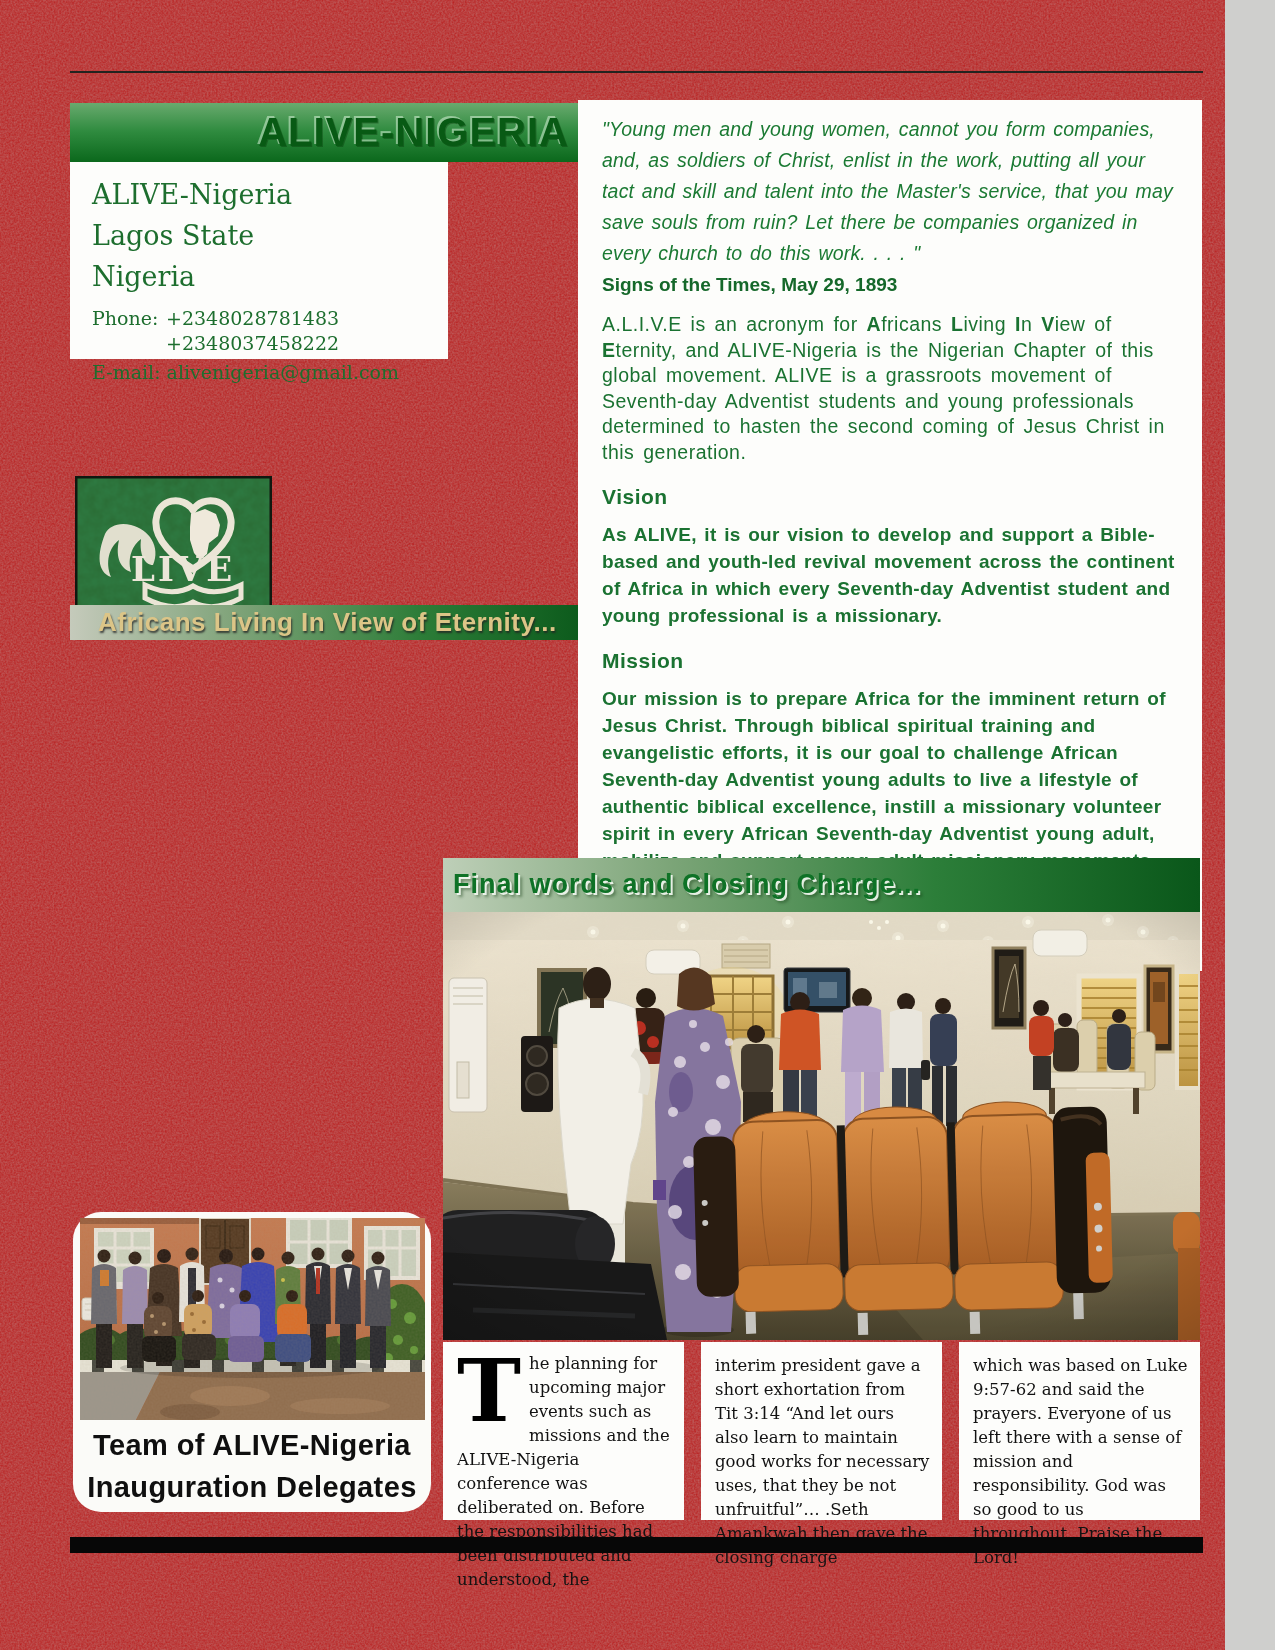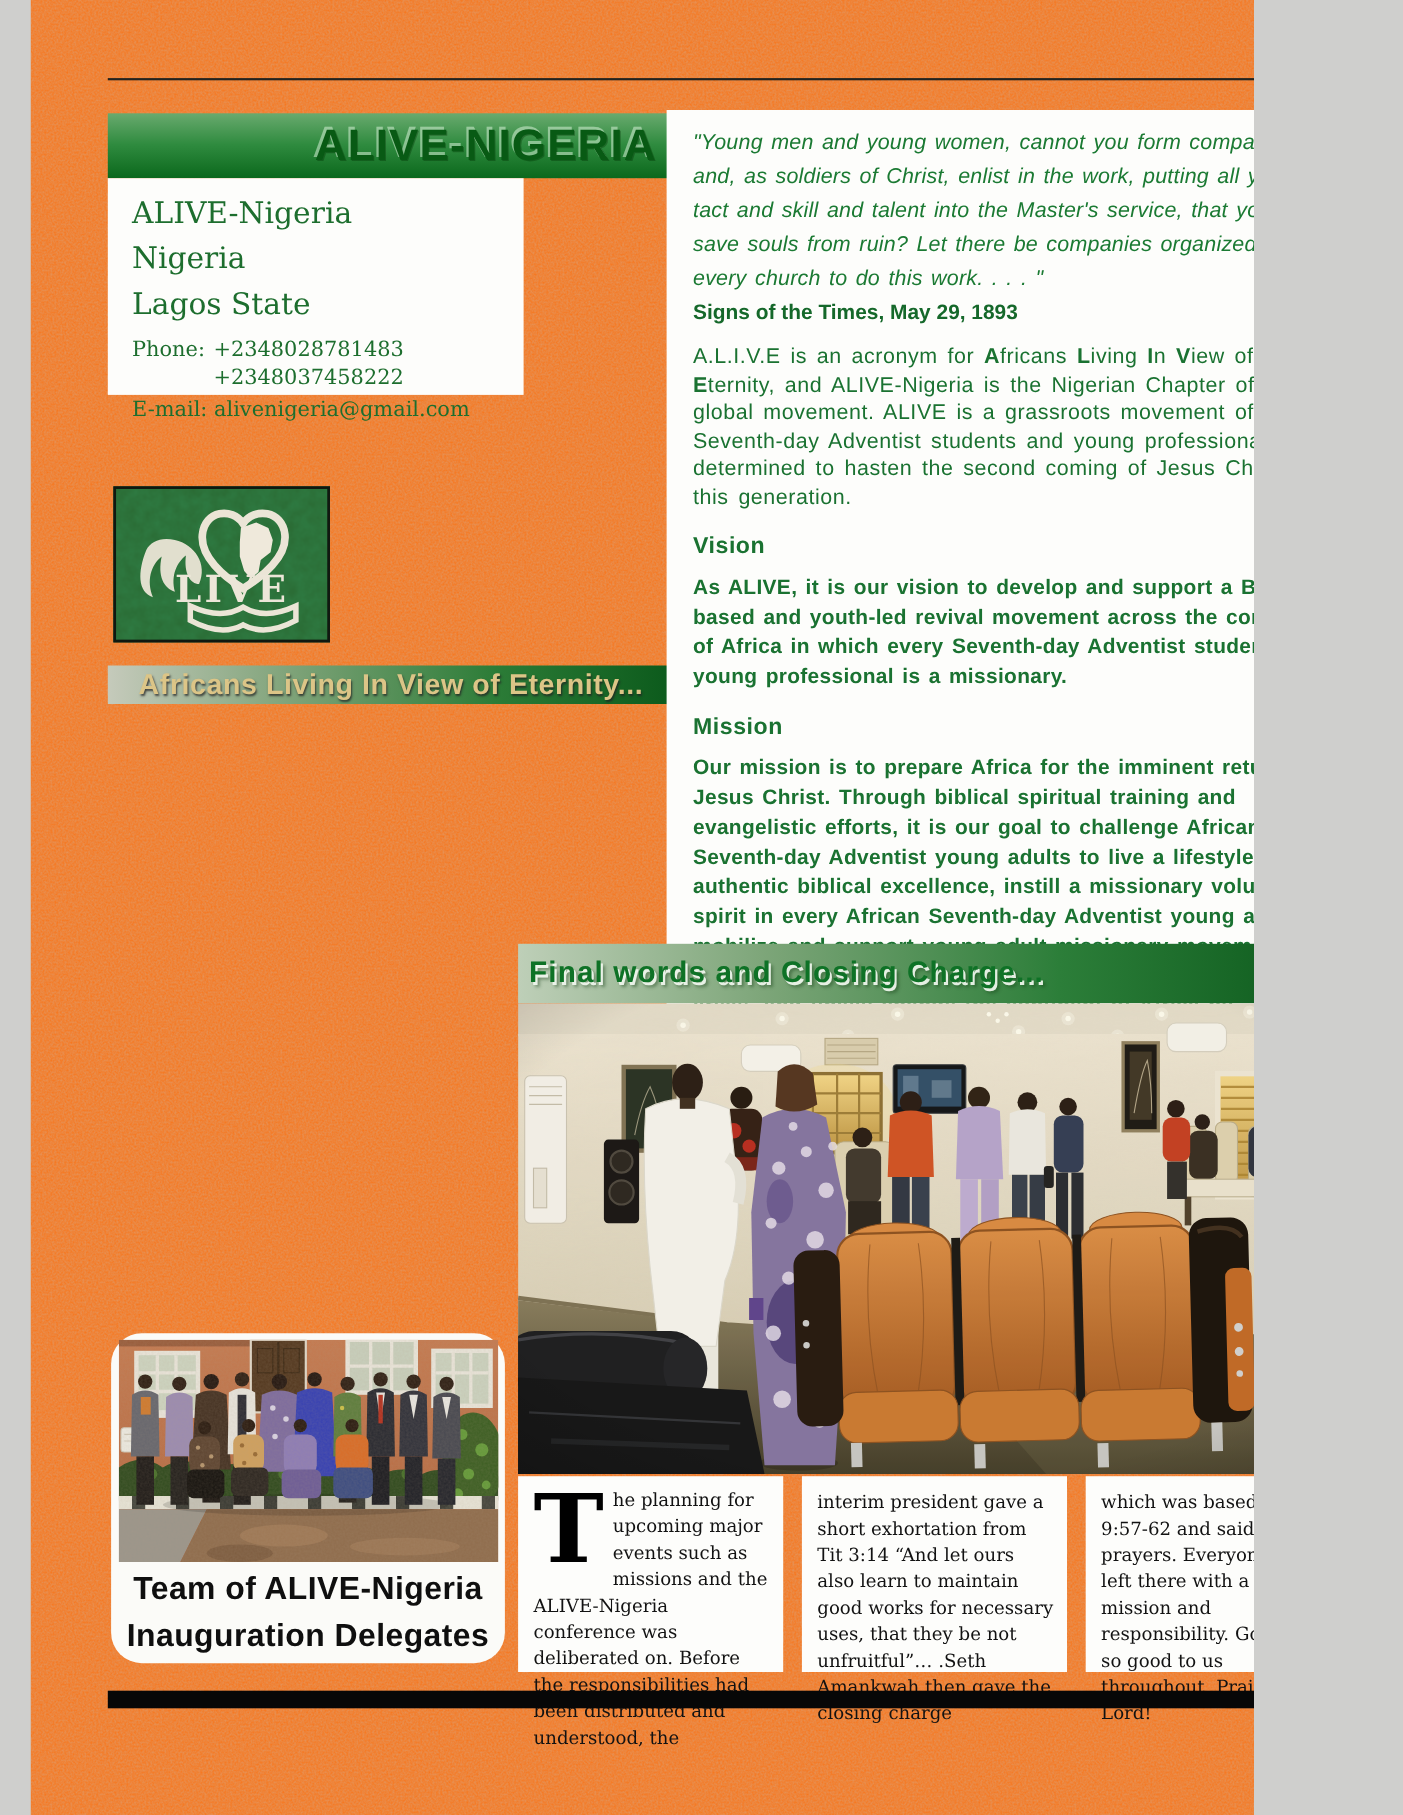--- a/index.html
+++ b/index.html
@@ -1,17 +1,17 @@
 <!DOCTYPE html>
 <html><head>
 <meta charset="utf-8">
 <style>
   html,body{margin:0;padding:0;background:#cfcfcd;}
-  .page{position:relative;width:1112px;height:1650px;background:#f97316;overflow:hidden;
-        font-family:"Liberation Sans",sans-serif;margin-left:28px;}
+  .page{position:relative;width:1225px;height:1650px;background:#b91c1c;overflow:hidden;
+        font-family:"Liberation Sans",sans-serif;}
   .noise-layer{position:absolute;left:0;top:0;z-index:0;pointer-events:none;}
   .abs{position:absolute;z-index:1;}
   .b{font-weight:bold;}
 
   .top-rule{left:70px;top:71px;width:1133px;height:2px;background:#23231f;}
   .bottom-bar{left:70px;top:1537px;width:1133px;height:16px;background:#070707;}
 
   .masthead{left:70px;top:103px;width:515px;height:59px;
     background:linear-gradient(180deg,#69aa6e 0%,#2f8b3f 48%,#0b681c 100%);
     color:#085a14;font-weight:bold;font-size:40px;line-height:59px;text-align:right;
@@ -20,21 +20,21 @@
 
   .contact-box{left:70px;top:162px;width:378px;height:197px;background:#fdfdfb;
     color:#1d6e2e;font-family:"DejaVu Serif",serif;padding:12px 0 0 22px;box-sizing:border-box;}
   .contact-box .big{font-size:27px;line-height:41px;}
   .contact-box .small{font-size:19px;line-height:25px;}
   .contact-box .phones{margin-top:9px;}
   .contact-box .row{display:flex;align-items:flex-end;}
   .contact-box .plabel{width:74px;}
   .contact-box .email{margin-top:4px;}
 
-  .logo-wrap{left:75px;top:442px;width:197px;height:142px;}
+  .logo-wrap{left:75px;top:476px;width:197px;height:142px;}
 
   .tagline{left:70px;top:605px;width:518px;height:35px;
     background:linear-gradient(90deg,#c5cabb 0%,#7fa379 32%,#2c7c37 68%,#0b591b 100%);
     color:#dcc587;font-weight:bold;font-size:26px;line-height:35px;padding-left:28px;
     box-sizing:border-box;letter-spacing:.5px;text-shadow:1px 2px 2px rgba(35,35,35,.8);}
 
   .right-panel{left:578px;top:100px;width:624px;min-height:695px;background:#fdfdfb;
     padding:14px 20px 16px 24px;box-sizing:border-box;color:#1a7231;}
   .quote{font-style:italic;font-size:19.5px;line-height:31px;color:#1b7a33;
     letter-spacing:.2px;word-spacing:2px;}
@@ -77,22 +77,22 @@
   </svg>
 
   <div class="abs top-rule"></div>
 
   <div class="abs masthead">
     <span>ALIVE-NIGERIA</span>
   </div>
 
   <div class="abs contact-box">
     <div class="big">ALIVE-Nigeria</div>
+    <div class="big">Lagos State</div>
     <div class="big">Nigeria</div>
-    <div class="big">Lagos State</div>
     <div class="small phones">
       <div class="row">
         <span class="plabel">Phone:</span>
         <span>+2348028781483</span>
       </div>
       <div class="row">
         <span class="plabel"></span>
         <span>+2348037458222</span>
       </div>
     </div>

